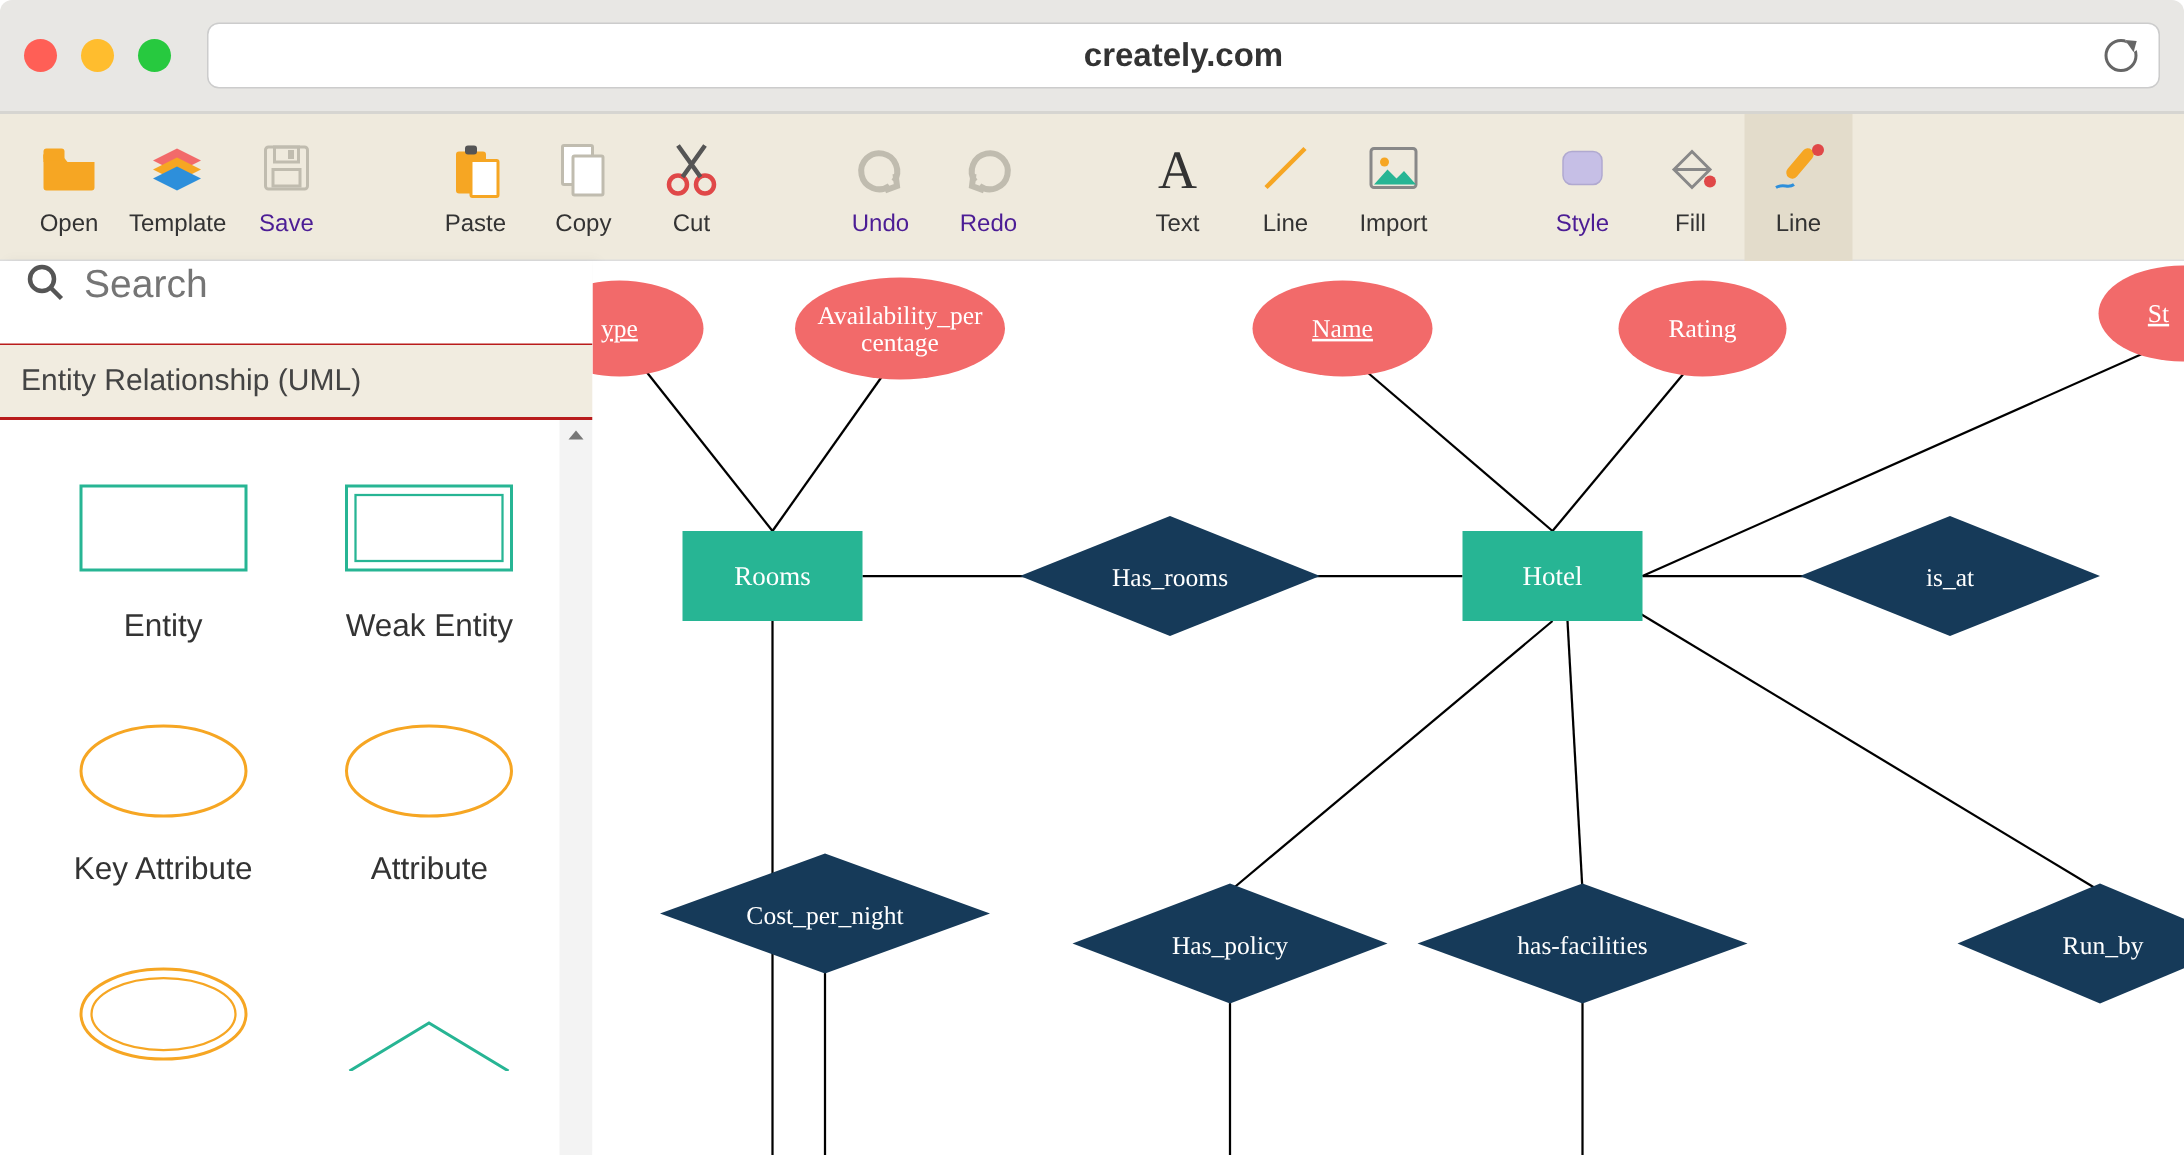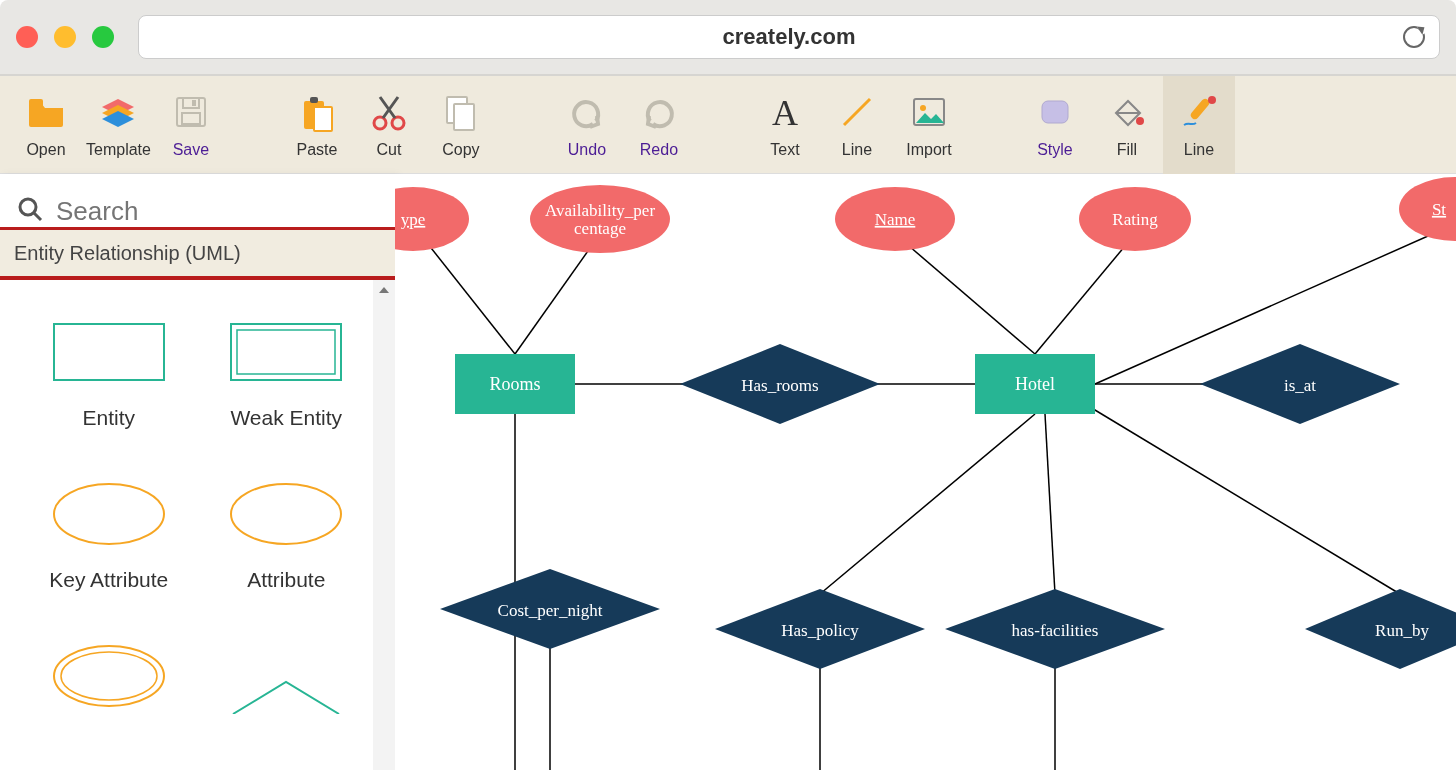--- a/index.html
+++ b/index.html
@@ -55,29 +55,29 @@
 .tool-icon { width: 42px; height: 42px; display: flex; align-items: center; justify-content: center; }
 .tool-label { font-size: 16px; color: #333; margin-top: 8px; text-align: right; }
 
 
 .left-panel {
   position: absolute; left: 0; top: 174px; bottom: 0; width: 395px;
   background: #fff; display: flex; flex-direction: column;
   box-shadow: 4px 0 8px rgba(0,0,0,0.05);
 }
 .search-row {
-  height: 56px; display: flex; align-items: flex-end; padding: 0 16px;
-  border-bottom: 3px solid #b91c1c;
+  height: 56px; display: flex; align-items: flex-start; padding: 0 16px;
+  border-bottom: 1px solid #b91c1c;
 }
 .search-icon { margin-right: 12px; }
 .search-input {
   flex: 1; border: none; outline: none; font-size: 26px; color: #888;
 }
 .panel-header {
-  height: 50px; background: #f1ece0; border-bottom: 4px solid #b91c1c;
+  height: 50px; background: #f1ece0; border-bottom: 2px solid #b91c1c;
   display: flex; align-items: center; padding: 0 14px;
   font-size: 20px; color: #444;
 }
 .shape-palette {
   flex: 1; overflow-y: auto; position: relative;
 }
 .shape-palette .scrollbar-track {
   position: absolute; right: 0; top: 0; width: 22px; height: 100%;
   background: #f3f3f3;
 }
@@ -168,35 +168,35 @@
             <rect x="8" y="10" width="20" height="28" rx="2" fill="#F6A623"></rect>
             <rect x="14" y="6" width="8" height="6" rx="2" fill="#555"></rect>
             <rect x="18" y="16" width="18" height="24" rx="1" fill="#fff" stroke="#F6A623" stroke-width="2"></rect>
           </svg>
       </span>
       <span class="tool-label">Paste</span>
     </div>
     <div class="tool-btn">
       <span class="tool-icon">
         <svg width="42" height="42" viewBox="0 0 42 42">
+            <rect x="7" y="6" width="20" height="26" rx="1" fill="#fff" stroke="#c0bcaf" stroke-width="2"></rect>
+            <rect x="14" y="13" width="20" height="26" rx="1" fill="#fff" stroke="#c0bcaf" stroke-width="2"></rect>
+          </svg>
+      </span>
+      <span class="tool-label">Copy</span>
+    </div>
+    <div class="tool-btn">
+      <span class="tool-icon">
+        <svg width="42" height="42" viewBox="0 0 42 42">
             <circle cx="12" cy="32" r="6" fill="none" stroke="#E04848" stroke-width="3"></circle>
             <circle cx="30" cy="32" r="6" fill="none" stroke="#E04848" stroke-width="3"></circle>
             <path d="M15 27 30 6M27 27 12 6" stroke="#555" stroke-width="3"></path>
           </svg>
       </span>
       <span class="tool-label">Cut</span>
-    </div>
-    <div class="tool-btn">
-      <span class="tool-icon">
-        <svg width="42" height="42" viewBox="0 0 42 42">
-            <rect x="7" y="6" width="20" height="26" rx="1" fill="#fff" stroke="#c0bcaf" stroke-width="2"></rect>
-            <rect x="14" y="13" width="20" height="26" rx="1" fill="#fff" stroke="#c0bcaf" stroke-width="2"></rect>
-          </svg>
-      </span>
-      <span class="tool-label">Copy</span>
     </div>
   </div>
   <div class="tool-sep"></div>
   <div class="tool-group">
     <div class="tool-btn disabled">
       <span class="tool-icon">
         <svg width="42" height="42" viewBox="0 0 42 42">
             <path d="M30 30a12 12 0 1 0-3 3" fill="none" stroke="#c0bcaf" stroke-width="4"></path>
             <path d="M24 36l8-3-1-8" fill="none" stroke="#c0bcaf" stroke-width="4"></path>
           </svg>

